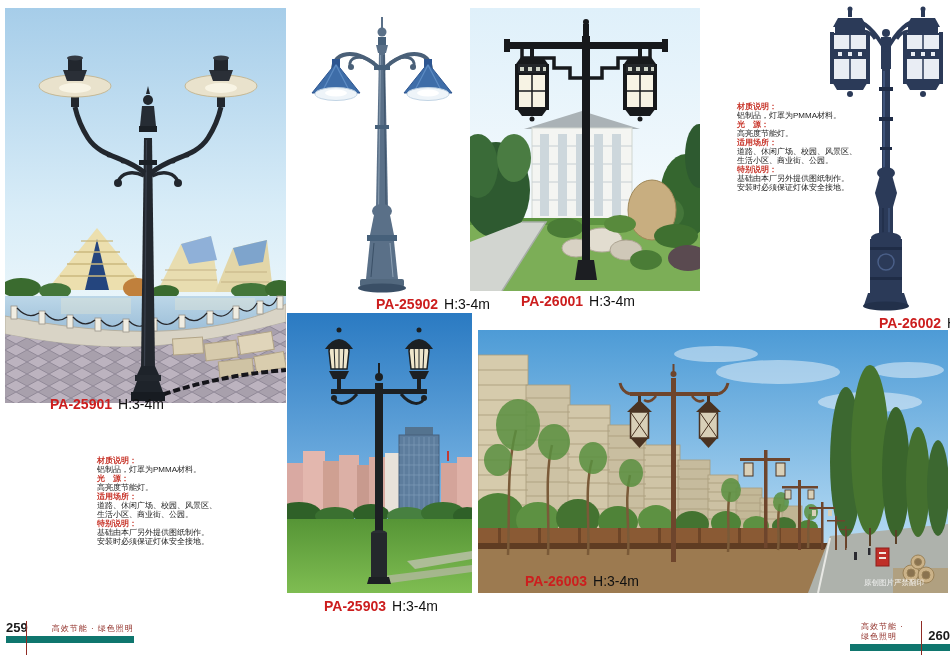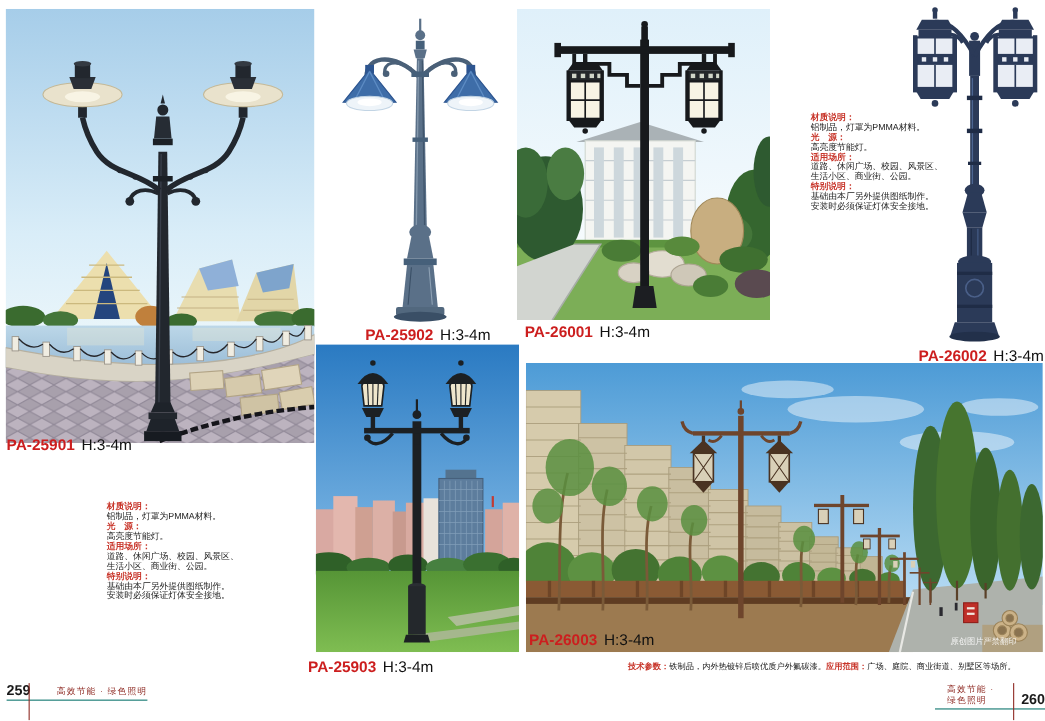--- a/index.html
+++ b/index.html
@@ -1,29 +1,29 @@
 <!DOCTYPE html>
 <html><head>
 <meta charset="utf-8">
 <style>
   html,body{margin:0;padding:0;background:#ffffff;}
   #page{position:relative;width:950px;height:655px;background:#ffffff;overflow:hidden;
         font-family:"Liberation Sans","DejaVu Sans",sans-serif;}
   .photo{position:absolute;overflow:hidden;}
   .photo svg{display:block;}
-  .prod-label{position:absolute;white-space:nowrap;font-size:14px;}
+  .prod-label{position:absolute;white-space:nowrap;font-size:14px;margin-left:44px;}
   .prod-label .model{color:#cc1e1e;font-weight:bold;}
   .prod-label .hgt{color:#111111;margin-left:6px;}
   .spec-block{position:absolute;font-size:8px;line-height:9px;white-space:nowrap;}
   .spec-label{color:#c8352a;font-weight:bold;}
   .spec-value{color:#222222;}
   .tech-note{position:absolute;font-size:7.5px;line-height:9px;white-space:nowrap;color:#222222;}
   .tech-note .tn-label{color:#c8352a;font-weight:bold;}
   .footer{position:absolute;display:flex;align-items:flex-end;gap:9px;
-          border-bottom:1px solid #0f766e;padding-bottom:2px;}
+          border-bottom:7px solid #0f766e;padding-bottom:2px;}
   .footer .pgnum{font-size:13px;font-weight:bold;color:#1a1a1a;line-height:12px;}
   .footer .slogan{font-size:8px;font-weight:normal;color:#8f2b24;letter-spacing:1px;line-height:10px;margin-left:11px;}
   .vline{position:absolute;width:1px;background:#8f2b24;}
 </style>
 </head>
 <body>
 
 <div id="page">
 
   <div class="photo" style="left:5px;top:8px;width:281px;height:395px;">
@@ -683,23 +683,20 @@
     <div class="spec-label">光　源：</div>
     <div class="spec-value">高亮度节能灯。</div>
     <div class="spec-label">适用场所：</div>
     <div class="spec-value">道路、休闲广场、校园、风景区、</div>
     <div class="spec-value">生活小区、商业街、公园。</div>
     <div class="spec-label">特别说明：</div>
     <div class="spec-value">基础由本厂另外提供图纸制作。</div>
     <div class="spec-value">安装时必须保证灯体安全接地。</div>
   </div>
 
-  <div class="tech-note" style="left:571px;top:601px;">
-    <span class="tn-label">技术参数：</span><span>铁制品，内外热镀锌后喷优质户外氟碳漆。</span><span class="tn-label">应用范围：</span><span>广场、庭院、商业街道、别墅区等场所。</span>
-  </div>
 
   <div class="footer" style="left:6px;top:622px;">
     <span class="pgnum" style="margin-right:4px;">259</span>
     <span class="slogan">高效节能 · 绿色照明</span>
   </div>
   <div class="vline" style="left:26px;top:621px;height:34px;"></div>
 
   <div class="footer" style="left:850px;top:622px;">
     <span class="slogan">高效节能 · 绿色照明</span>
     <span class="pgnum" style="margin-left:4px;">260</span>

